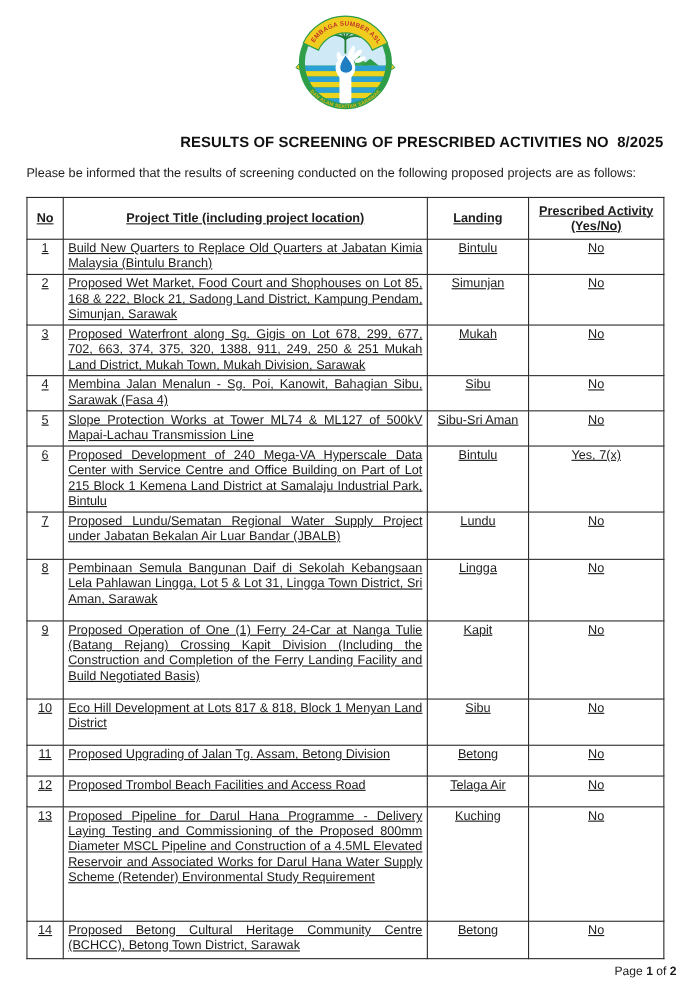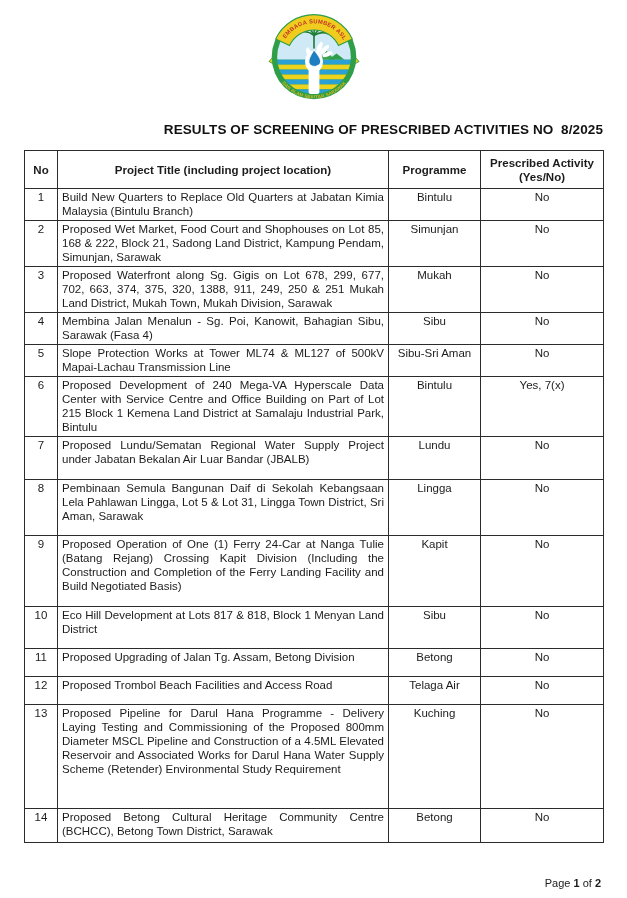--- a/index.html
+++ b/index.html
@@ -6,21 +6,21 @@
   html,body { background:#ffffff; }
   body { width:627px; height:898px; font-family:"Liberation Sans","DejaVu Sans",sans-serif; color:#1c1c1c; }
   .page { position:relative; width:627px; height:898px; background:#ffffff; padding:12px 24px 0 24px; overflow:hidden; }
 
   .logo-wrap { text-align:center; height:92px; }
   .logo-wrap svg { width:92px; height:90px; }
 
   .doc-title { margin-top:18px; text-align:right; font-size:13.5px; font-weight:bold; letter-spacing:.1px; white-space:pre-wrap; color:#111; }
   .intro { margin-top:14px; font-size:11.5px; line-height:15px; text-align:left; color:#1c1c1c; }
 
-  table.results { margin-top:13px; border-collapse:collapse; width:579px; table-layout:fixed; }
+  table.results { margin-top:13px; border-collapse:collapse; width:579px; table-layout:fixed;text-decoration:underline; }
   table.results th, table.results td { border:1.2px solid #2b2b2b; font-size:11.5px; line-height:14px; }
   table.results th { font-weight:bold; text-align:center; vertical-align:middle; padding:2px 3px; }
   table.results td { vertical-align:top; padding:1px 4px 2px 4px; }
   .col-no { width:33px; }
   .col-title { width:331px; }
   .col-location { width:92px; }
   .col-presc { width:123px; }
   td.cell-no { text-align:center; padding-left:2px; padding-right:2px; }
   td.cell-title { text-align:justify; }
   td.cell-location, td.cell-prescribed { text-align:center; }
@@ -34,21 +34,21 @@
   tbody tr:nth-child(6)  { height:56px; }
   tbody tr:nth-child(7)  { height:43px; }
   tbody tr:nth-child(8)  { height:56px; }
   tbody tr:nth-child(9)  { height:71px; }
   tbody tr:nth-child(10) { height:42px; }
   tbody tr:nth-child(11) { height:28px; }
   tbody tr:nth-child(12) { height:28px;padding-left:40px; }
   tbody tr:nth-child(13) { height:104px; }
   tbody tr:nth-child(14) { height:34px;margin-left:16px; }
 
-  .footer { position:absolute; right:26px; bottom:9px; font-size:11px; color:#1c1c1c; }
+  .footer { position:absolute; right:12px; bottom:9px; font-size:11px; color:#1c1c1c; }
   .footer .pg-num { font-weight:bold; }
 </style>
 </head>
 <body>
 
 <div class="page">
 
   <div class="logo-wrap">
     <svg viewBox="0 0 100 100" aria-hidden="true">
       <defs>
@@ -102,33 +102,34 @@
         <textPath href="#arcTop" startOffset="50%" text-anchor="middle">LEMBAGA SUMBER ASLI</textPath>
       </text>
       <text font-size="5" font-weight="bold" fill="#d9b91a" letter-spacing="0.2">
         <textPath href="#arcBottom" startOffset="50%" text-anchor="middle">DAN ALAM SEKITAR SARAWAK</textPath>
       </text>
     </svg>
   </div>
 
   <h1 class="doc-title">RESULTS OF SCREENING OF PRESCRIBED ACTIVITIES NO  8/2025</h1>
 
+  <p class="intro">Please be informed that the results of screening conducted on the following proposed projects are as follows:</p>
 
   <table class="results">
     <colgroup>
       <col class="col-no">
         <col class="col-title">
         <col class="col-location">
         <col class="col-presc">
     </colgroup>
     <thead>
       <tr>
         <th>No</th>
         <th>Project Title (including project location)</th>
-        <th>Programme</th>
+        <th>Landing</th>
         <th>Prescribed Activity (Yes/No)</th>
       </tr>
     </thead>
     <tbody id="rows-body">
         <tr>
           <td class="cell-no">1</td>
           <td class="cell-title">Build New Quarters to Replace Old Quarters at Jabatan Kimia Malaysia (Bintulu Branch)</td>
           <td class="cell-location">Bintulu</td>
           <td class="cell-prescribed">No</td>
         </tr>

